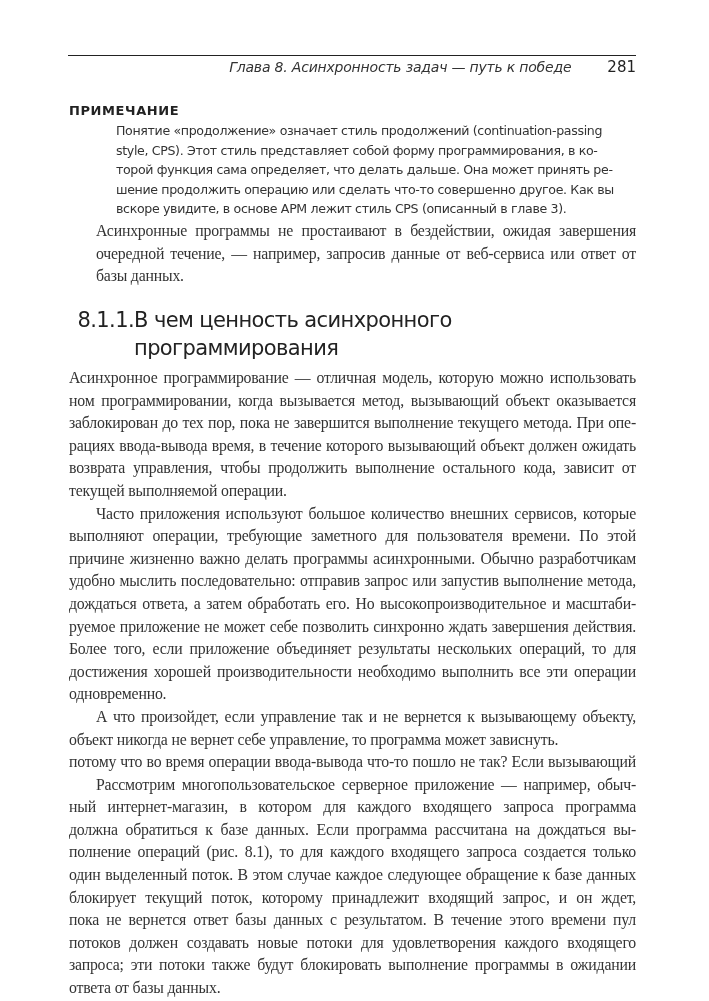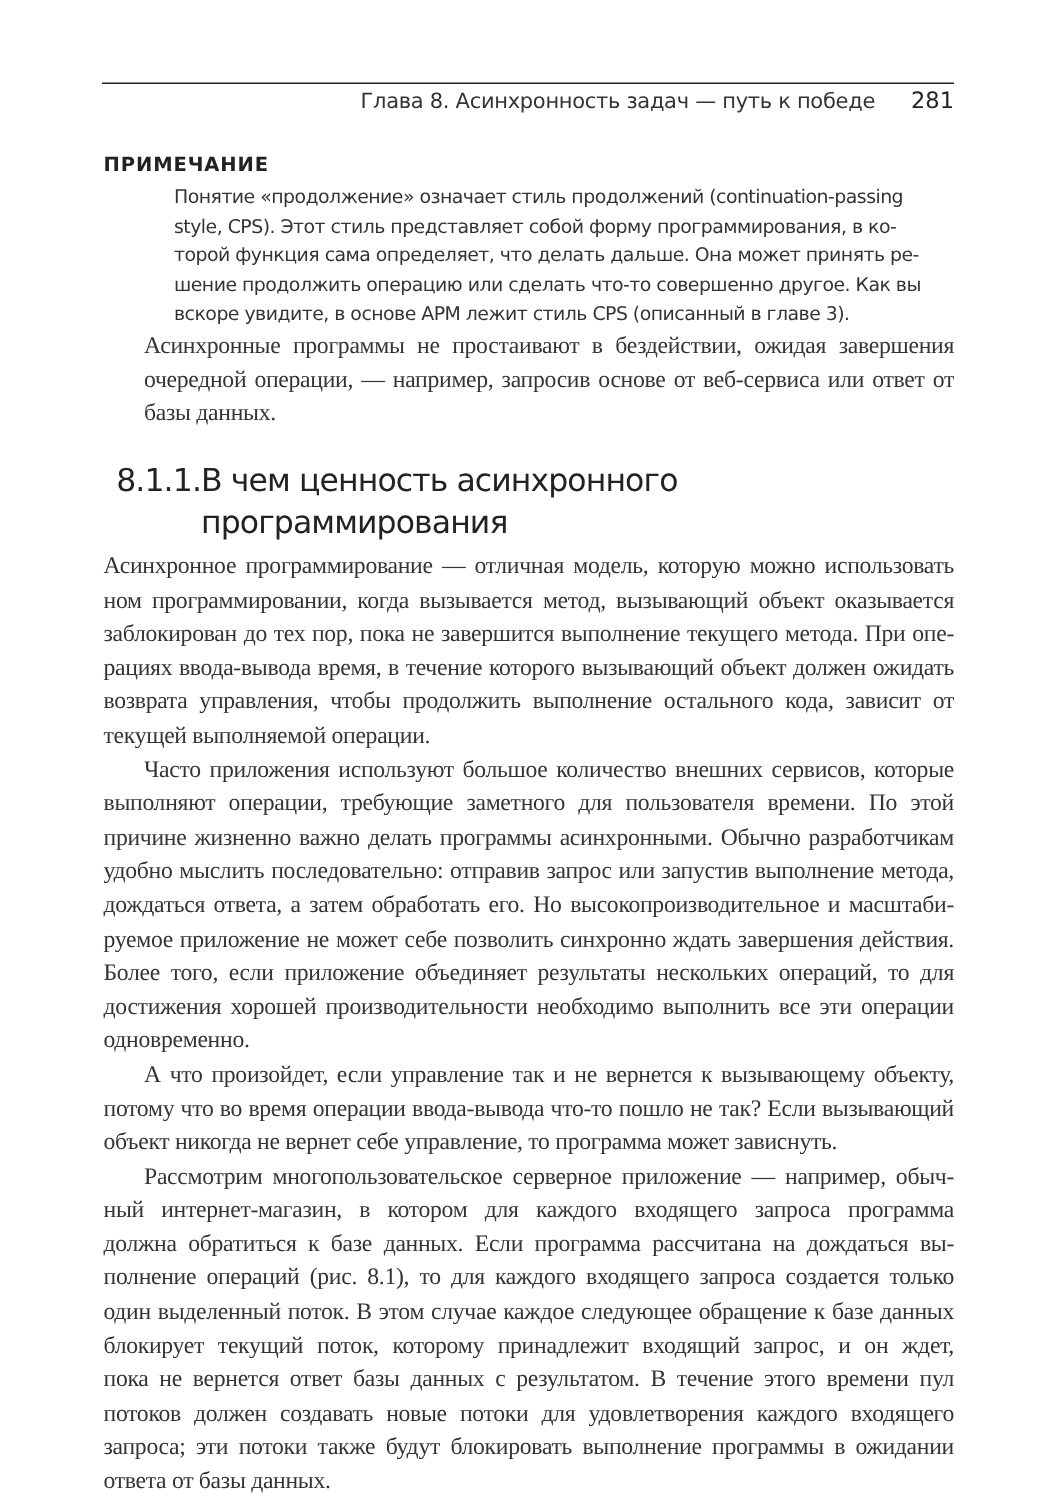--- a/index.html
+++ b/index.html
@@ -1,19 +1,19 @@
 <!DOCTYPE html>
 <html><head>
 <meta charset="utf-8">
 <style>
   html, body { margin: 0; padding: 0; background: #fff; }
   body { width: 709px; height: 1001px; position: relative; overflow: hidden; color: #2a2a2a; }
   .header-rule { position: absolute; left: 68px; top: 55px; width: 568px; height: 1px; background: #222; }
   .running-head { position: absolute; left: 69px; top: 58px; width: 567px; height: 22px; font-family: "DejaVu Sans", sans-serif; font-size: 14px; color: #333; text-align: right; white-space: nowrap; }
-  .running-head .title { margin-right: 24px; letter-spacing: -0.2px; }
+  .running-head .title { margin-right: 36px; letter-spacing: -0.2px; font-style: italic; }
   .running-head .pno { font-weight: normal; font-size: 15px; color: #222; }
   .note { position: absolute; left: 69px; top: 103px; width: 567px; font-family: "DejaVu Sans", sans-serif; }
   .note-label { font-weight: bold; font-size: 13px; color: #222; letter-spacing: 0.6px; }
   .note-body { margin-left: 47px; margin-top: 3px; width: 474px; font-size: 12.6px; line-height: 19.5px; color: #333; text-align: justify; letter-spacing: -0.35px; }
   .body-text { font-family: "Liberation Serif", serif; font-size: 15.8px; line-height: 22.6px; color: #333; text-align: justify; margin: 0; letter-spacing: -0.2px; }
   .p1 { position: absolute; left: 69px; top: 220px; width: 567px; text-indent: 27px; }
   .section-title { position: absolute; left: 69px; top: 306px; width: 567px; font-family: "DejaVu Sans", sans-serif; font-size: 21px; line-height: 28px; color: #222; letter-spacing: -0.6px; }
   .section-title .num { display: inline-block; width: 65px; text-align: right; }
   .section-title .line2 { display: block; padding-left: 65px; }
   .paras { position: absolute; left: 69px; top: 367px; width: 567px; }
@@ -35,21 +35,21 @@
     <span class="line">Понятие «продолжение» означает стиль продолжений (continuation-passing</span>
     <span class="line">style, CPS). Этот стиль представляет собой форму программирования, в ко-</span>
     <span class="line">торой функция сама определяет, что делать дальше. Она может принять ре-</span>
     <span class="line">шение продолжить операцию или сделать что-то совершенно другое. Как вы</span>
     <span class="line last">вскоре увидите, в основе APM лежит стиль CPS (описанный в главе 3).</span>
   </div>
 </div>
 
 <p class="body-text p1">
   <span class="line" style="text-indent:27px">Асинхронные программы не простаивают в бездействии, ожидая завершения</span>
-  <span class="line">очередной операции, — например, запросив основе от веб-сервиса или ответ от</span>
+  <span class="line">очередной течение, — например, запросив данные от веб-сервиса или ответ от</span>
   <span class="line last">базы данных.</span>
 </p>
 
 <div class="section-title">
   <span class="num">8.1.1.</span><span>В чем ценность асинхронного</span>
   <span class="line2">программирования</span>
 </div>
 
 <div class="paras body-text">
   <p>
@@ -66,22 +66,22 @@
     <span class="line">причине жизненно важно делать программы асинхронными. Обычно разработчикам</span>
     <span class="line">удобно мыслить последовательно: отправив запрос или запустив выполнение метода,</span>
     <span class="line">дождаться ответа, а затем обработать его. Но высокопроизводительное и масштаби-</span>
     <span class="line">руемое приложение не может себе позволить синхронно ждать завершения действия.</span>
     <span class="line">Более того, если приложение объединяет результаты нескольких операций, то для</span>
     <span class="line">достижения хорошей производительности необходимо выполнить все эти операции</span>
     <span class="line last">одновременно.</span>
   </p>
   <p>
     <span class="line" style="padding-left:27px">А что произойдет, если управление так и не вернется к вызывающему объекту,</span>
+    <span class="line last">объект никогда не вернет себе управление, то программа может зависнуть.</span>
     <span class="line">потому что во время операции ввода-вывода что-то пошло не так? Если вызывающий</span>
-    <span class="line last">объект никогда не вернет себе управление, то программа может зависнуть.</span>
   </p>
   <p>
     <span class="line" style="padding-left:27px">Рассмотрим многопользовательское серверное приложение — например, обыч-</span>
     <span class="line">ный интернет-магазин, в котором для каждого входящего запроса программа</span>
     <span class="line">должна обратиться к базе данных. Если программа рассчитана на дождаться вы-</span>
     <span class="line">полнение операций (рис. 8.1), то для каждого входящего запроса создается только</span>
     <span class="line">один выделенный поток. В этом случае каждое следующее обращение к базе данных</span>
     <span class="line">блокирует текущий поток, которому принадлежит входящий запрос, и он ждет,</span>
     <span class="line">пока не вернется ответ базы данных с результатом. В течение этого времени пул</span>
     <span class="line">потоков должен создавать новые потоки для удовлетворения каждого входящего</span>

